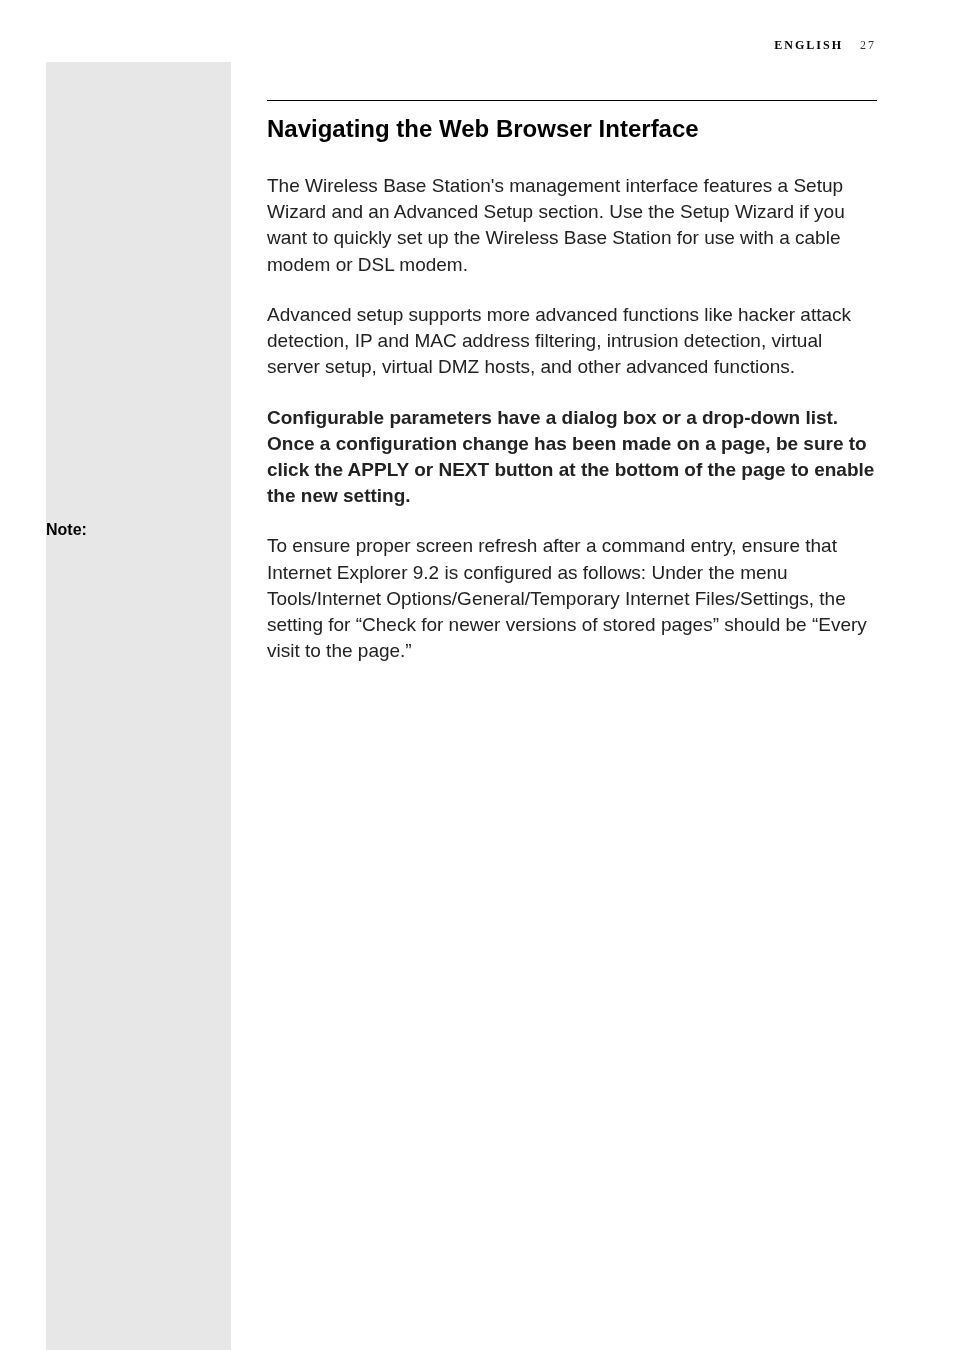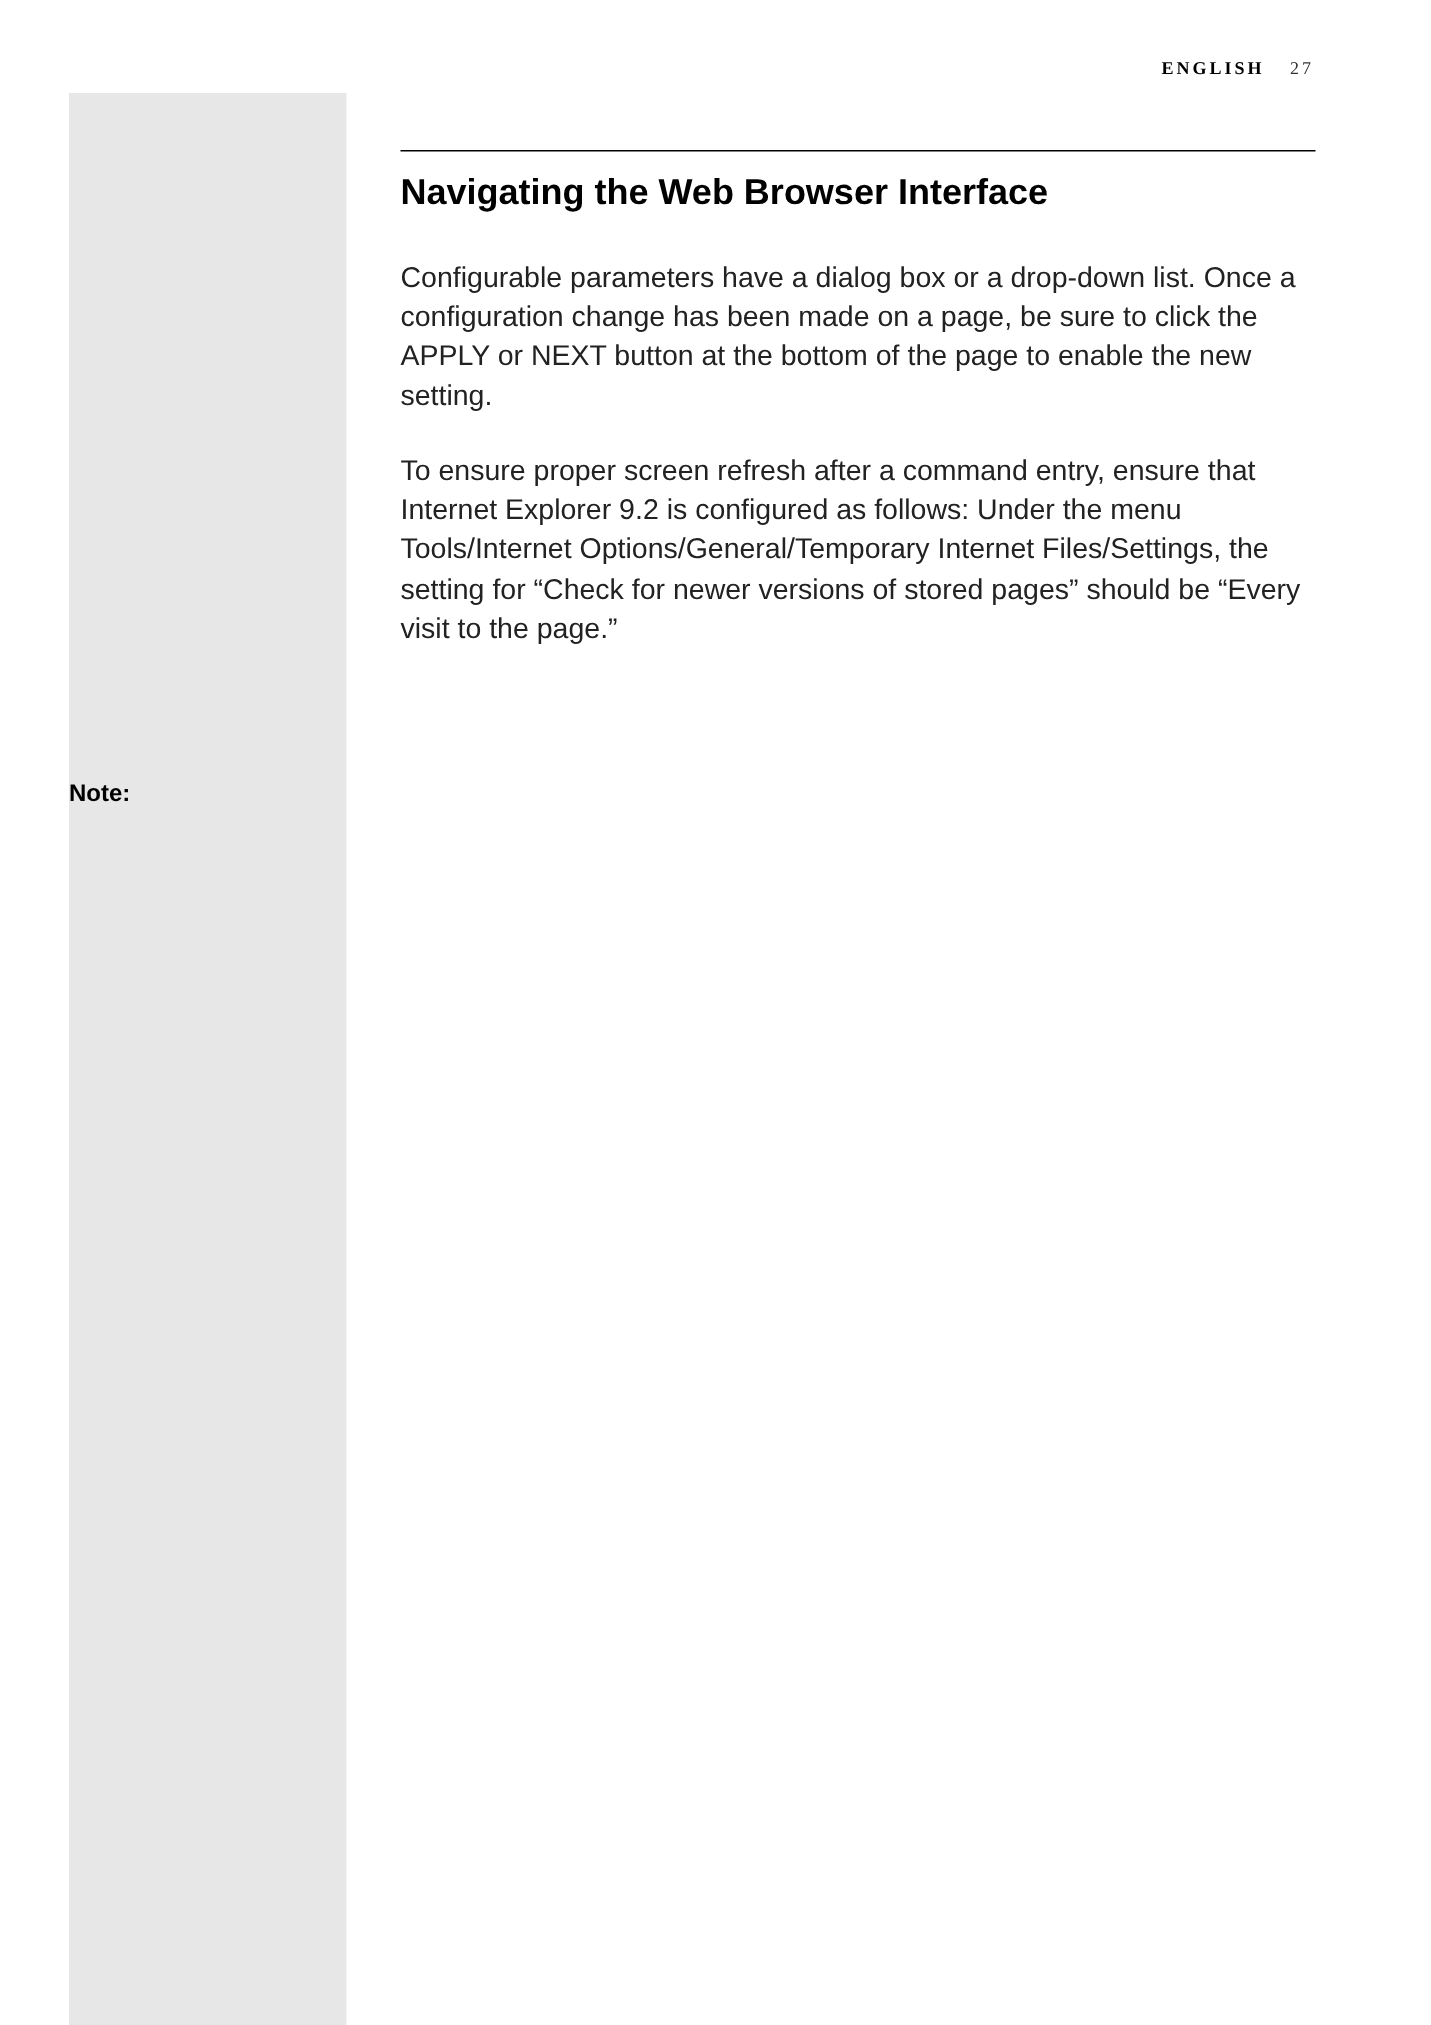--- a/index.html
+++ b/index.html
@@ -93,20 +93,22 @@
 </div>
 
 <div class="sidebar"></div>
 
 <div class="sidebar-note">Note:</div>
 
 <div class="content">
   <hr class="title-rule">
   <h2 class="section-title">Navigating the Web Browser Interface</h2>
 
+  <p class="body-text">The Wireless Base Station's management interface features a Setup Wizard and an Advanced Setup section. Use the Setup Wizard if you want to quickly set up the Wireless Base Station for use with a cable modem or DSL modem.</p>
 
+  <p class="body-text">Advanced setup supports more advanced functions like hacker attack detection, IP and MAC address filtering, intrusion detection, virtual server setup, virtual DMZ hosts, and other advanced functions.</p>
 
   <div class="config-block">
-    <p class="body-text" style="margin-bottom:0;">Configurable parameters have a dialog box or a drop-down list. Once a configuration change has been made on a page, be sure to click the APPLY or NEXT button at the bottom of the page to enable the new setting.</p>
+    <p class="body-text" style="margin-bottom:0;font-weight:bold;">Configurable parameters have a dialog box or a drop-down list. Once a configuration change has been made on a page, be sure to click the APPLY or NEXT button at the bottom of the page to enable the new setting.</p>
   </div>
 
   <p class="body-text">To ensure proper screen refresh after a command entry, ensure that Internet Explorer 9.2 is configured as follows: Under the menu Tools/Internet Options/General/Temporary Internet Files/Settings, the setting for “Check for newer versions of stored pages” should be “Every visit to the page.”</p>
 </div>
 
 </body></html>

